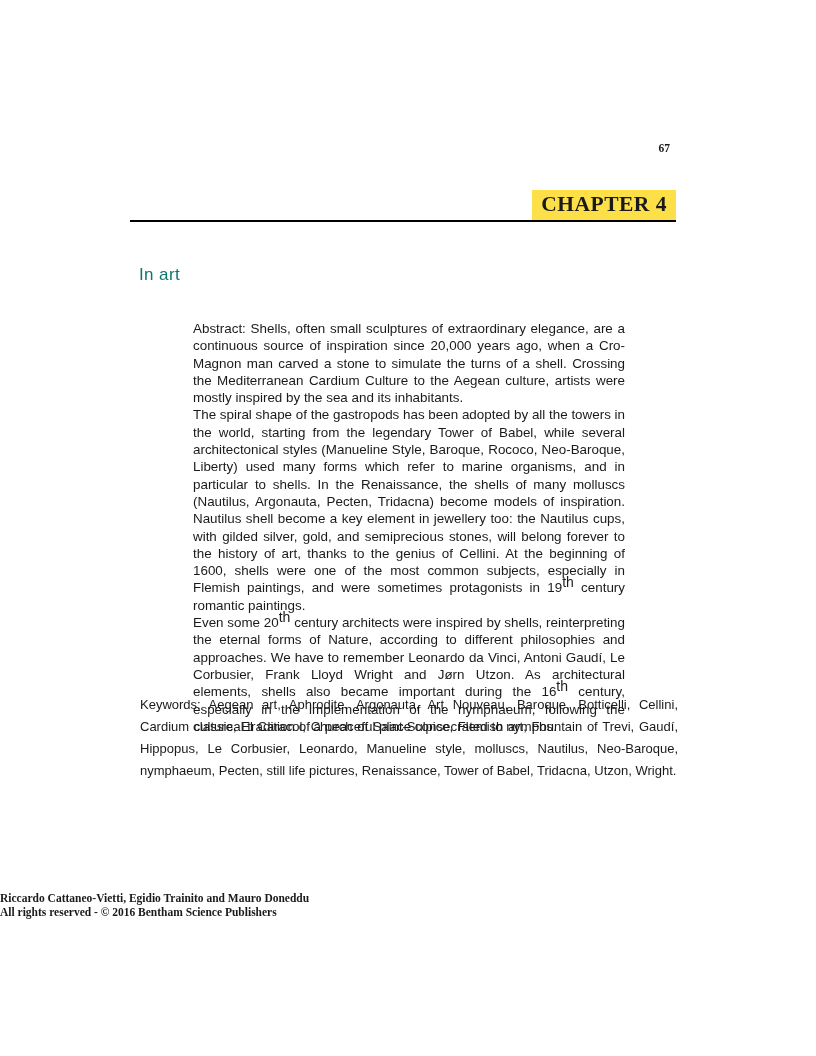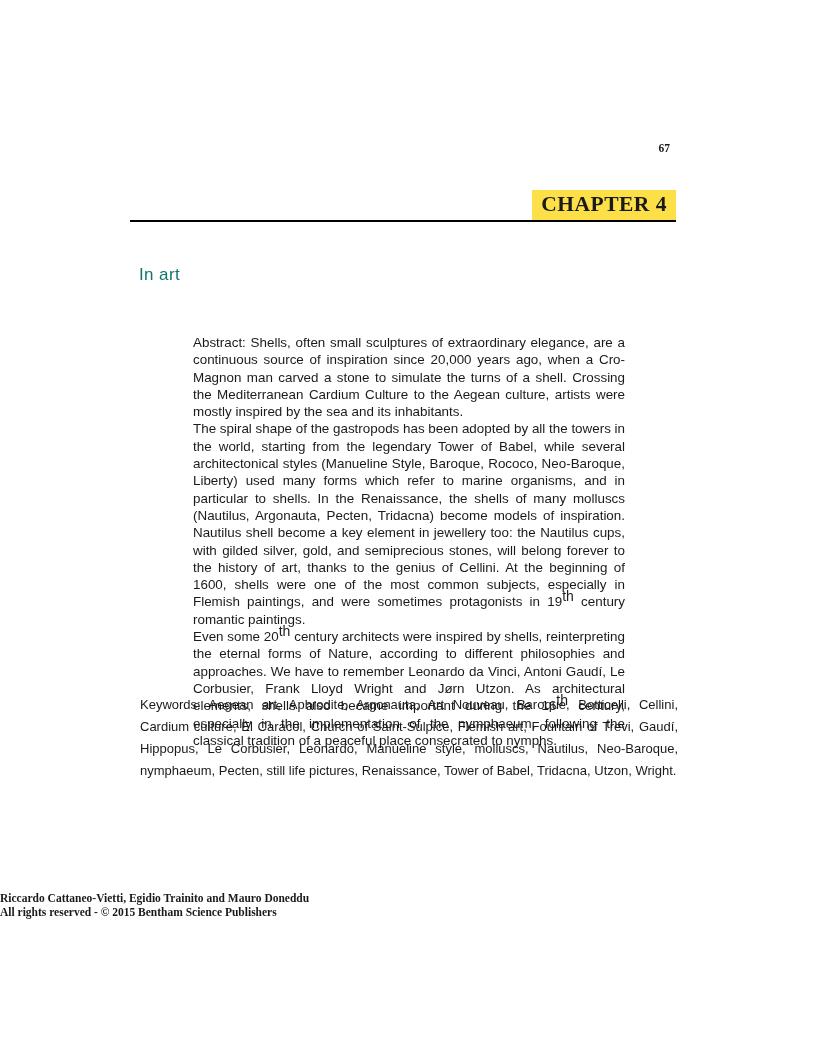--- a/index.html
+++ b/index.html
@@ -78,21 +78,21 @@
     left: 135px;
     margin: 4px;
     font-size: 17px;
     font-weight: 400;
     letter-spacing: 0.4px;
     color: #0f766e;
   }
   
   .abstract {
     position: absolute;
-    top: 334px;
+    top: 320px;
     left: 193px;
     width: 432px;
     font-size: 13.4px;
     line-height: 17.3px;
     text-align: justify;
   }
   .abstract p {
     margin: 0;
   }
   sup.ord {
@@ -145,16 +145,16 @@
     <p><span>The spiral shape of the gastropods has been adopted by all the towers in the world, starting from the legendary Tower of Babel, while several architectonical styles (Manueline Style, Baroque, Rococo, Neo-Baroque, Liberty) used many forms which refer to marine organisms, and in particular to shells. In the Renaissance, the shells of many molluscs (Nautilus, Argonauta, Pecten, Tridacna) become models of inspiration. Nautilus shell become a key element in jewellery too: the Nautilus cups, with gilded silver, gold, and semiprecious stones, will belong forever to the history of art, thanks to the genius of Cellini. At the beginning of 1600, shells were one of the most common subjects, especially in Flemish paintings, and were sometimes protagonists in 19</span><sup class="ord">th</sup><span> century romantic paintings.</span></p>
     <p><span>Even some 20</span><sup class="ord">th</sup><span> century architects were inspired by shells, reinterpreting the eternal forms of Nature, according to different philosophies and approaches. We have to remember Leonardo da Vinci, Antoni Gaudí, Le Corbusier, Frank Lloyd Wright and Jørn Utzon. As architectural elements, shells also became important during the 16</span><sup class="ord">th</sup><span> century, especially in the implementation of the nymphaeum, following the classical tradition of a peaceful place consecrated to nymphs.</span></p>
   </div>
 
   <div class="keywords">
     <p><span>Keywords:</span><span> Aegean art, Aphrodite, Argonauta, Art Nouveau, Baroque, Botticelli, Cellini, Cardium culture, El Caracol, Church of Saint-Sulpice, Flemish art, Fountain of Trevi, Gaudí, Hippopus, Le Corbusier, Leonardo, Manueline style, molluscs, Nautilus, Neo-Baroque, nymphaeum, Pecten, still life pictures, Renaissance, Tower of Babel, Tridacna, Utzon, Wright.</span></p>
   </div>
 
   <footer class="footer">
     <div>Riccardo Cattaneo-Vietti, Egidio Trainito and Mauro Doneddu</div>
-    <div>All rights reserved - © 2015 Bentham Science Publishers</div>
+    <div>All rights reserved - © 2016 Bentham Science Publishers</div>
   </footer>
 
 </div>
 
 </body></html>

